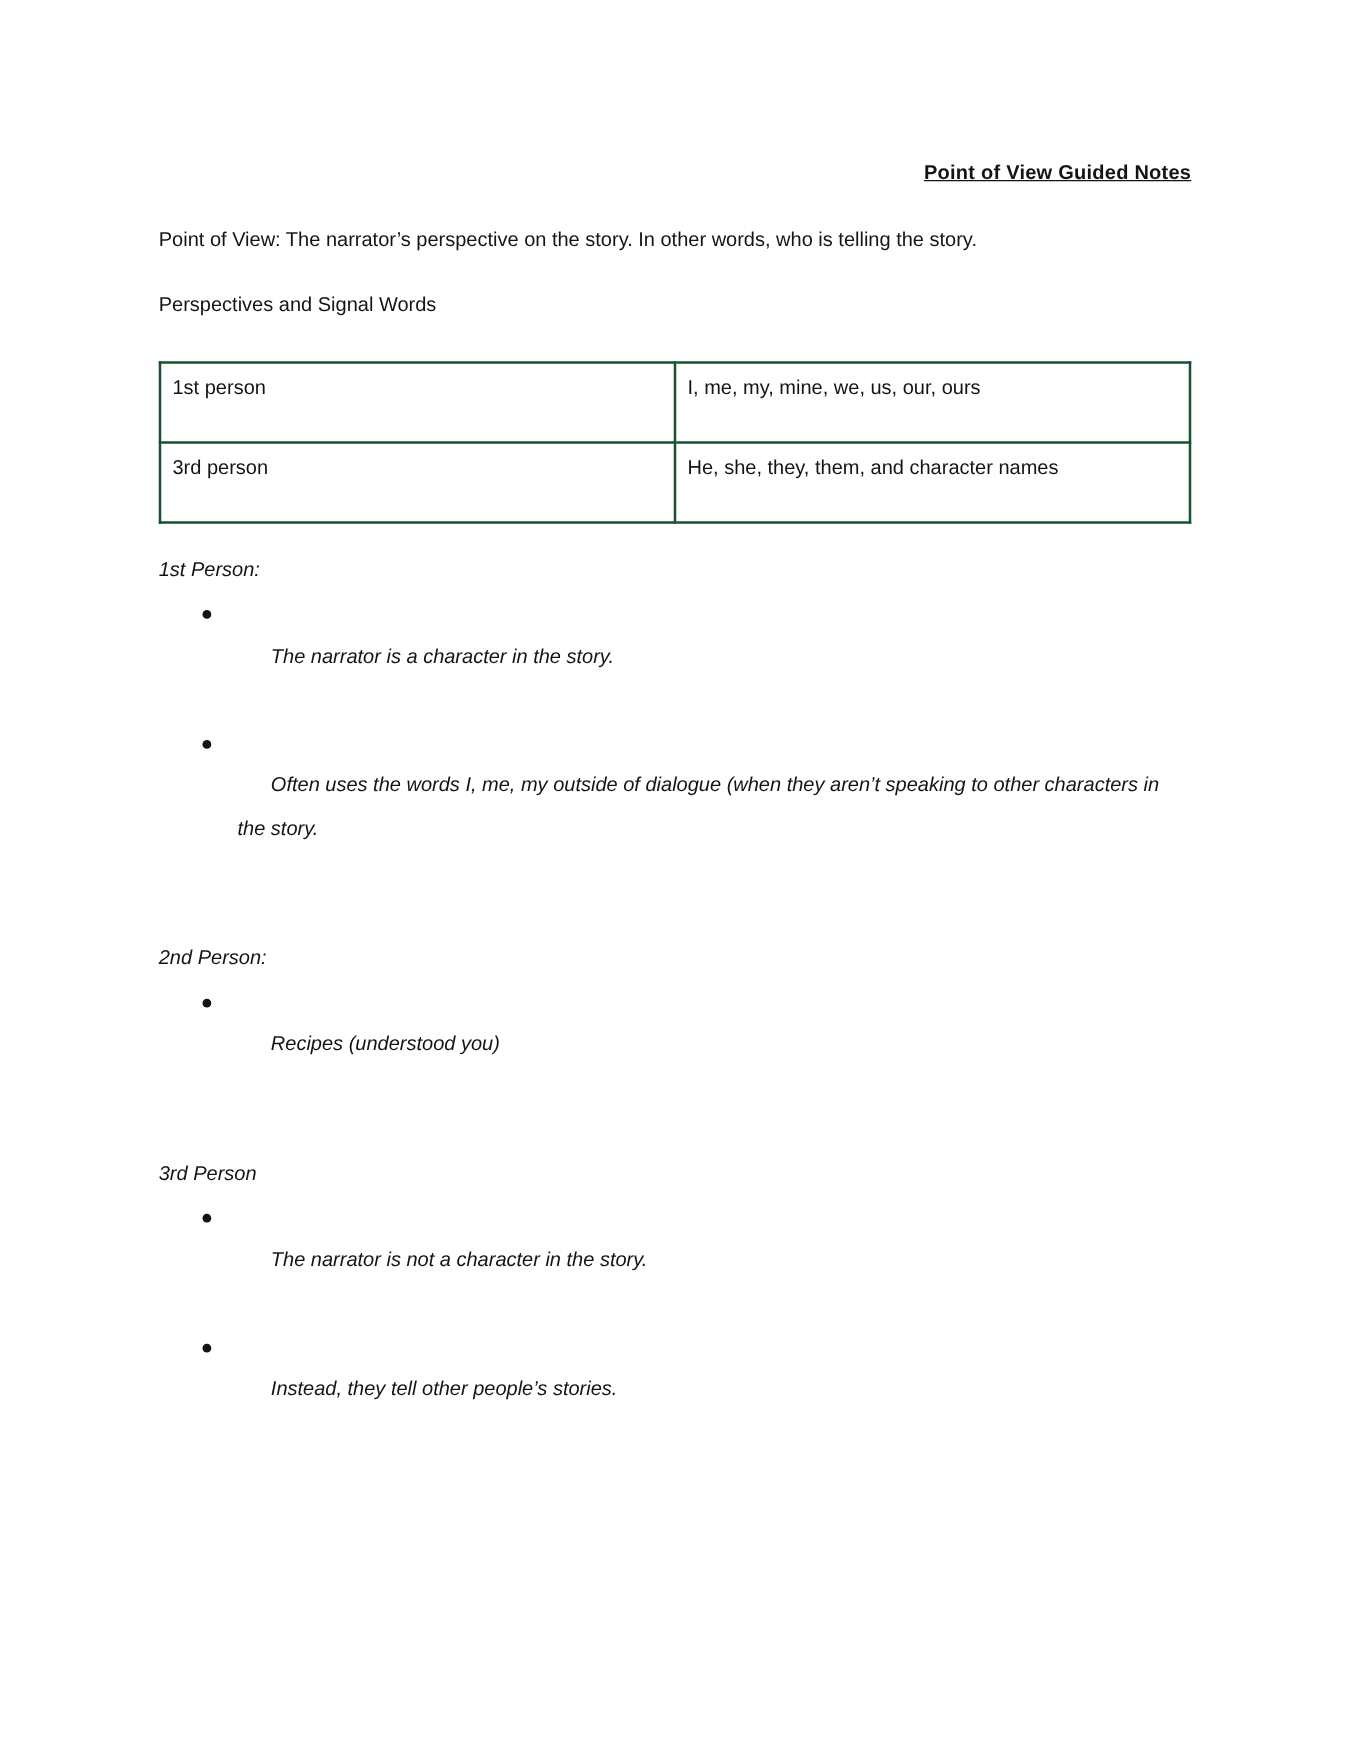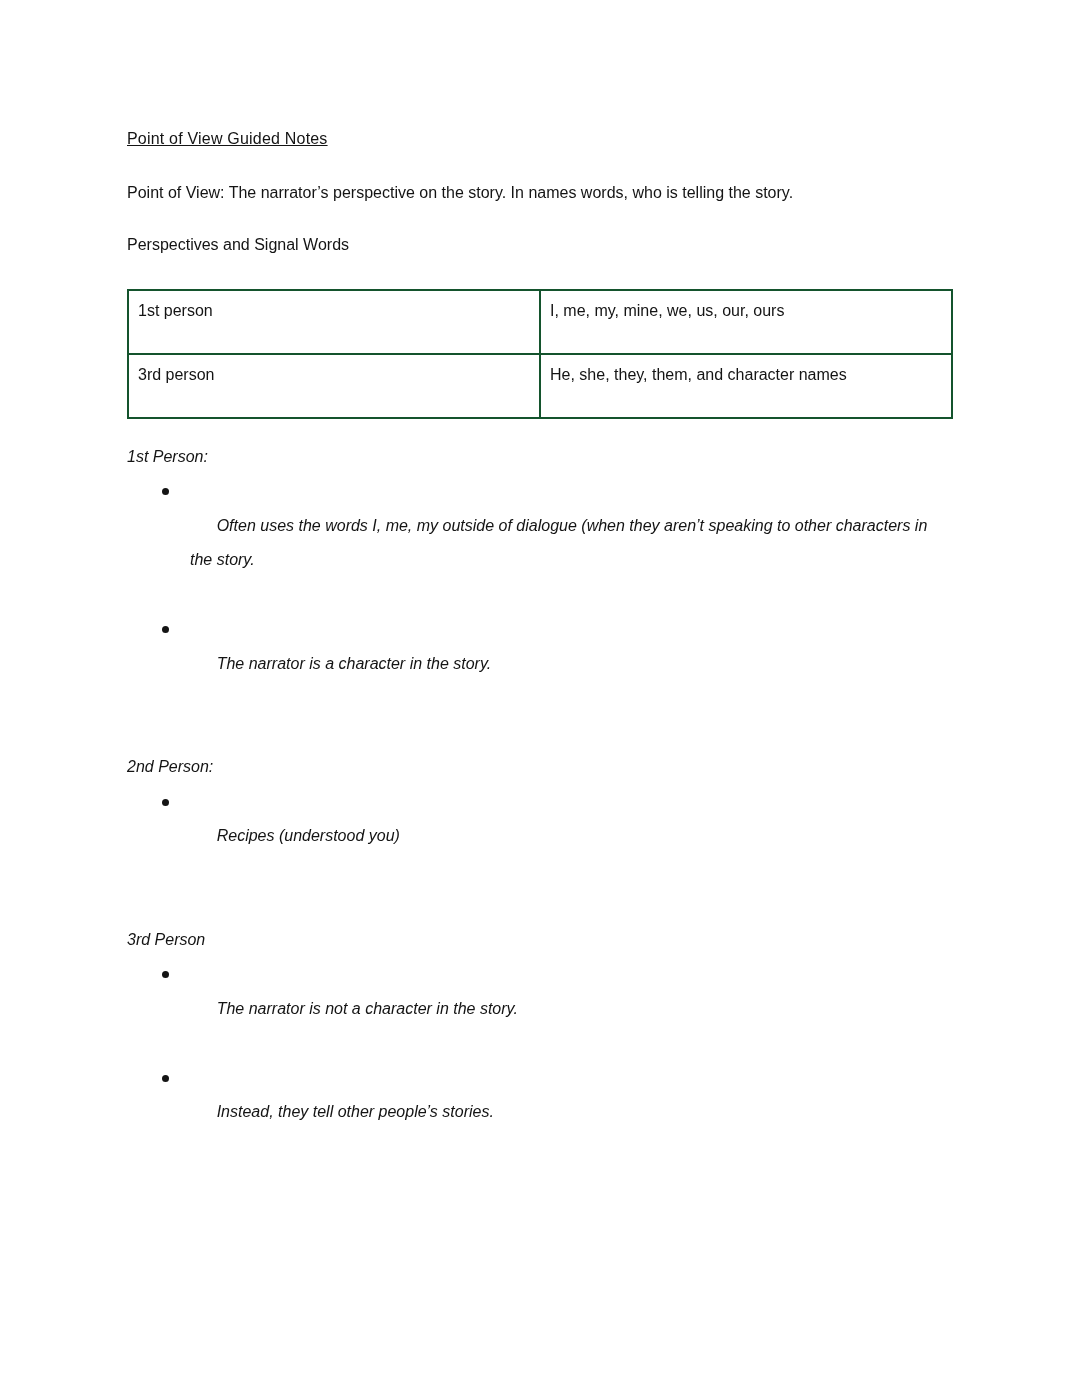--- a/index.html
+++ b/index.html
@@ -15,22 +15,22 @@
   .page {
     position: absolute;
     top: 0; left: 0;
     width: 1080px;
     height: 1397px;
     padding: 122px 127px 0 127px;
     font-size: 16px;
     line-height: 34.5px;
   }
   .doc-title {
-    text-align: left;
-    font-weight: normal;
+    text-align: right;
+    font-weight: bold;
     text-decoration: underline;
     letter-spacing: 0.2px;
   }
   .intro { margin-top: 19px; }
   .table-caption { margin-top: 18px; }
 
   table.signal-table {
     margin-top: 26px;
     width: 826px;
     border-collapse: collapse;
@@ -63,44 +63,44 @@
   }
   .li.l1 > .marker-dot { left: 35px; }
 </style>
 </head>
 <body>
 
 <div class="page">
 
   <div class="doc-title">Point of View Guided Notes</div>
 
-  <div class="intro">Point of View: The narrator’s perspective on the story. In names words, who is telling the story.</div>
+  <div class="intro">Point of View: The narrator’s perspective on the story. In other words, who is telling the story.</div>
 
   <div class="table-caption">Perspectives and Signal Words</div>
 
   <table class="signal-table">
     <tbody>
       <tr>
         <td>1st person</td>
         <td>I, me, my, mine, we, us, our, ours</td>
       </tr>
       <tr>
         <td>3rd person</td>
         <td>He, she, they, them, and character names</td>
       </tr>
     </tbody>
   </table>
 
   <div class="section first-after-table">
     <div>1st Person:</div>
     <div class="li l1">
-      <span class="marker-dot"></span><span>Often uses the words I, me, my outside of dialogue (when they aren’t speaking to other characters in the story.</span>
+      <span class="marker-dot"></span><span>The narrator is a character in the story.</span>
     </div>
     <div class="li l1">
-      <span class="marker-dot"></span><span>The narrator is a character in the story.</span>
+      <span class="marker-dot"></span><span>Often uses the words I, me, my outside of dialogue (when they aren’t speaking to other characters in the story.</span>
     </div>
   </div>
 
   <div class="section">
     <div>2nd Person:</div>
     <div class="li l1">
       <span class="marker-dot"></span><span>Recipes (understood you)</span>
     </div>
   </div>
 

